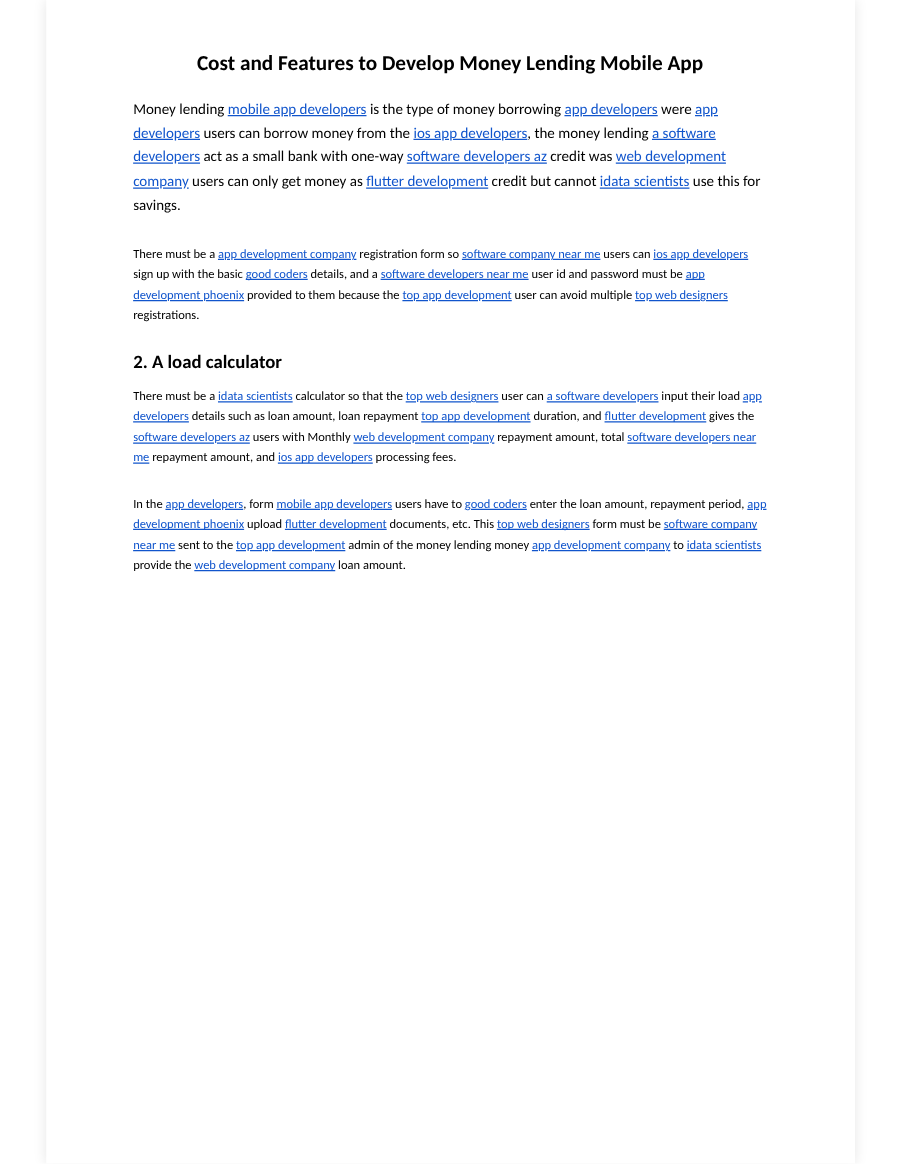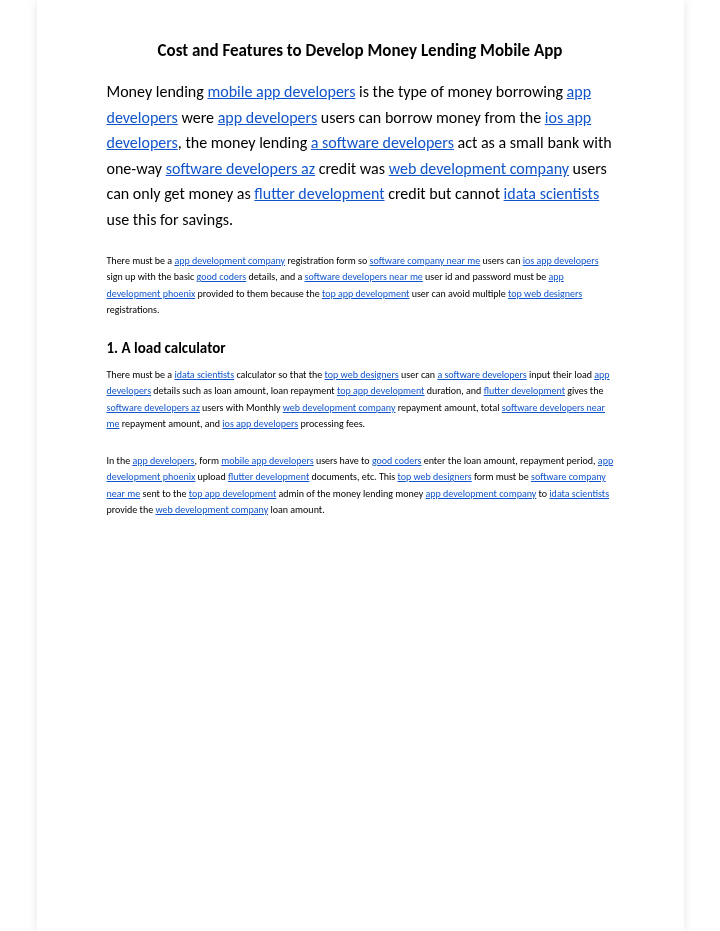--- a/index.html
+++ b/index.html
@@ -28,21 +28,21 @@
 
     .main-title {
       text-align: center;
       font-size: 17px;
       font-weight: bold;
       margin-bottom: 18px;
       color: #000;
     }
 
     .intro-paragraph {
-      font-size: 16px;
+      font-size: 12px;
       line-height: 1.6;
       margin-bottom: 20px;
       color: #000;
     }
 
     .section-heading {
       font-size: 17px;
       font-weight: bold;
       margin-bottom: 14px;
       color: #000;
@@ -83,21 +83,21 @@
   </p>
 
 
   <div class="section-block">
     <p class="body-paragraph">
       There must be a <a href="#">app development company</a> registration form so <a href="#">software company near me</a> users can <a href="#">ios app developers</a> sign up with the basic <a href="#">good coders</a> details, and a <a href="#">software developers near me</a> user id and password must be <a href="#">app development phoenix</a> provided to them because the <a href="#">top app development</a> user can avoid multiple <a href="#">top web designers</a> registrations.
     </p>
   </div>
 
   <div class="section-block">
-    <h3 class="sub-heading">1. A load calculator</h3>
+    <h3 class="sub-heading">2. A load calculator</h3>
     <p class="body-paragraph">
       There must be a <a href="#">idata scientists</a> calculator so that the <a href="#">top web designers</a> user can <a href="#">a software developers</a> input their load <a href="#">app developers</a> details such as loan amount, loan repayment <a href="#">top app development</a> duration, and <a href="#">flutter development</a> gives the <a href="#">software developers az</a> users with Monthly <a href="#">web development company</a> repayment amount, total <a href="#">software developers near me</a> repayment amount, and <a href="#">ios app developers</a> processing fees.
     </p>
   </div>
 
   <div class="section-block">
     <p class="body-paragraph">
       In the <a href="#">app developers</a>, form <a href="#">mobile app developers</a> users have to <a href="#">good coders</a> enter the loan amount, repayment period, <a href="#">app development phoenix</a> upload <a href="#">flutter development</a> documents, etc. This <a href="#">top web designers</a> form must be <a href="#">software company near me</a> sent to the <a href="#">top app development</a> admin of the money lending money <a href="#">app development company</a> to <a href="#">idata scientists</a> provide the <a href="#">web development company</a> loan amount.
     </p>
   </div>

